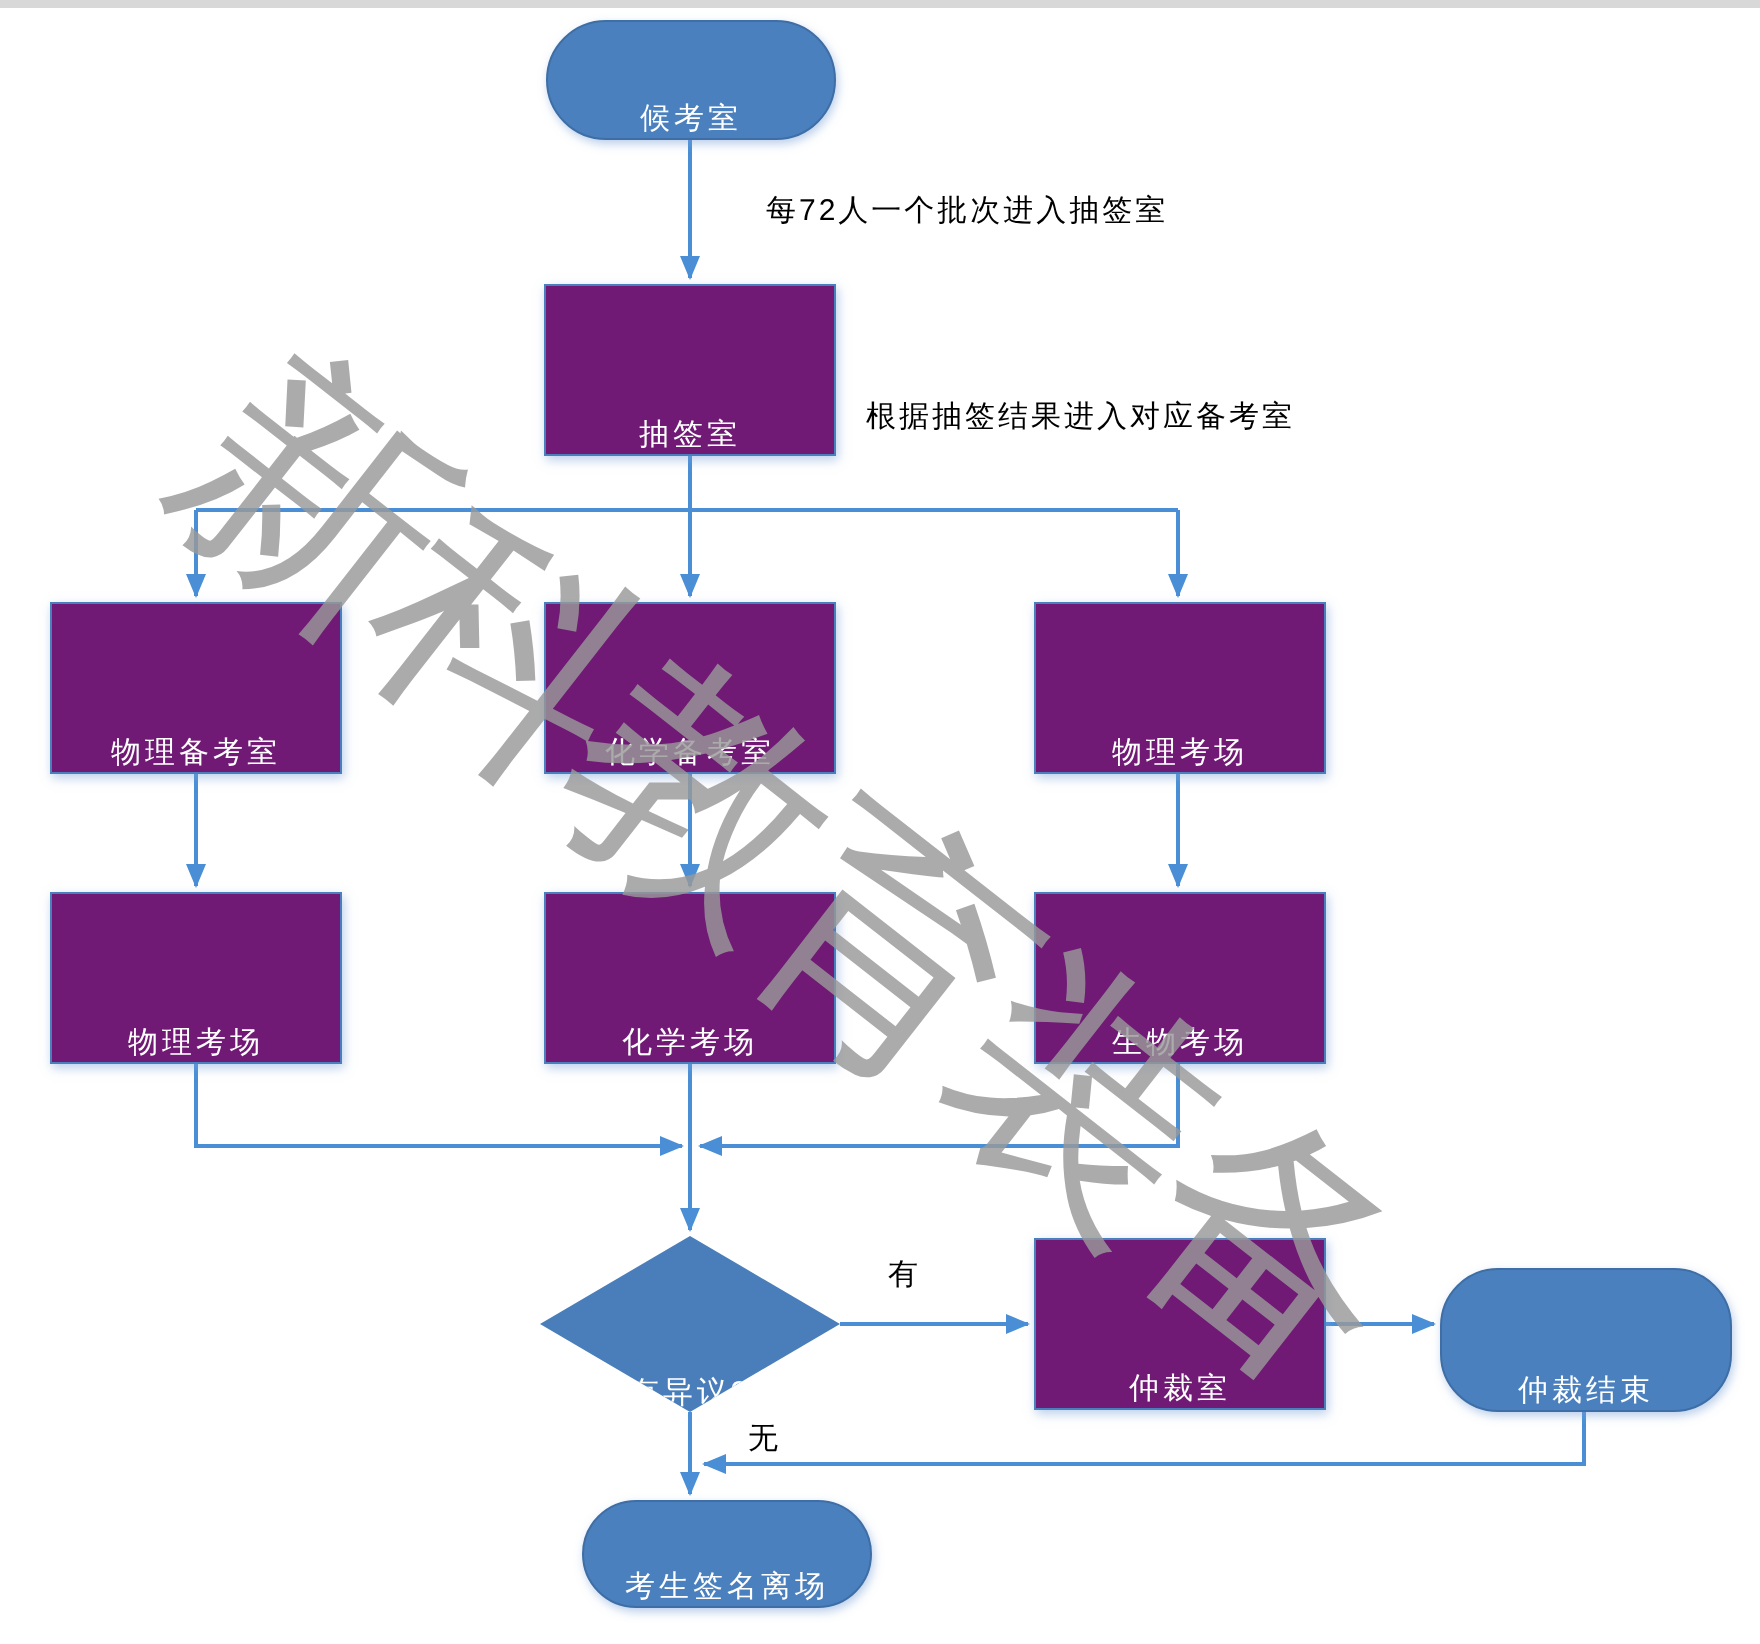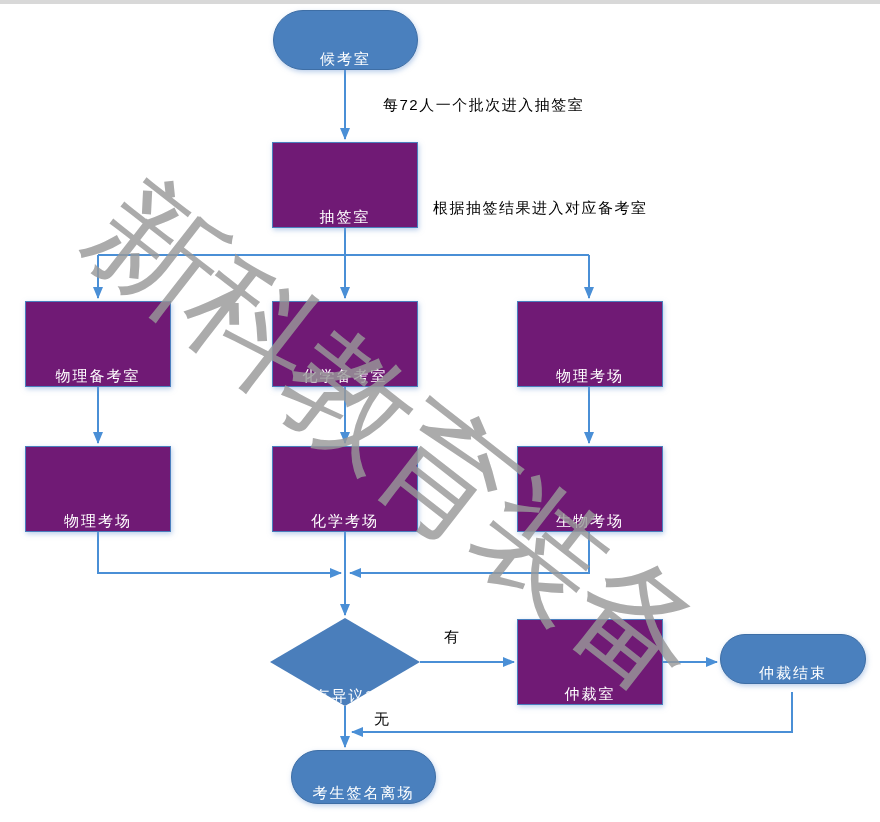--- a/index.html
+++ b/index.html
@@ -103,21 +103,21 @@
   </div>
 
   <div class="node diamond" style="left:270px;top:618px;width:150px;height:88px;">
     <span>有异议?</span>
   </div>
 
   <div class="node rect" style="left:517px;top:619px;width:146px;height:86px;">
     <span>仲裁室</span>
   </div>
 
-  <div class="node stadium" style="left:720px;top:634px;width:146px;height:50px;border-radius:29px;">
+  <div class="node stadium" style="left:720px;top:634px;width:146px;height:72px;border-radius:29px;">
     <span>仲裁结束</span>
   </div>
 
   <div class="node stadium" style="left:291px;top:750px;width:145px;height:54px;border-radius:27px;">
     <span>考生签名离场</span>
   </div>
 
   <div class="edge-label" style="left:383px;top:96px;">每72人一个批次进入抽签室</div>
 
   <div class="edge-label" style="left:433px;top:199px;">根据抽签结果进入对应备考室</div>

